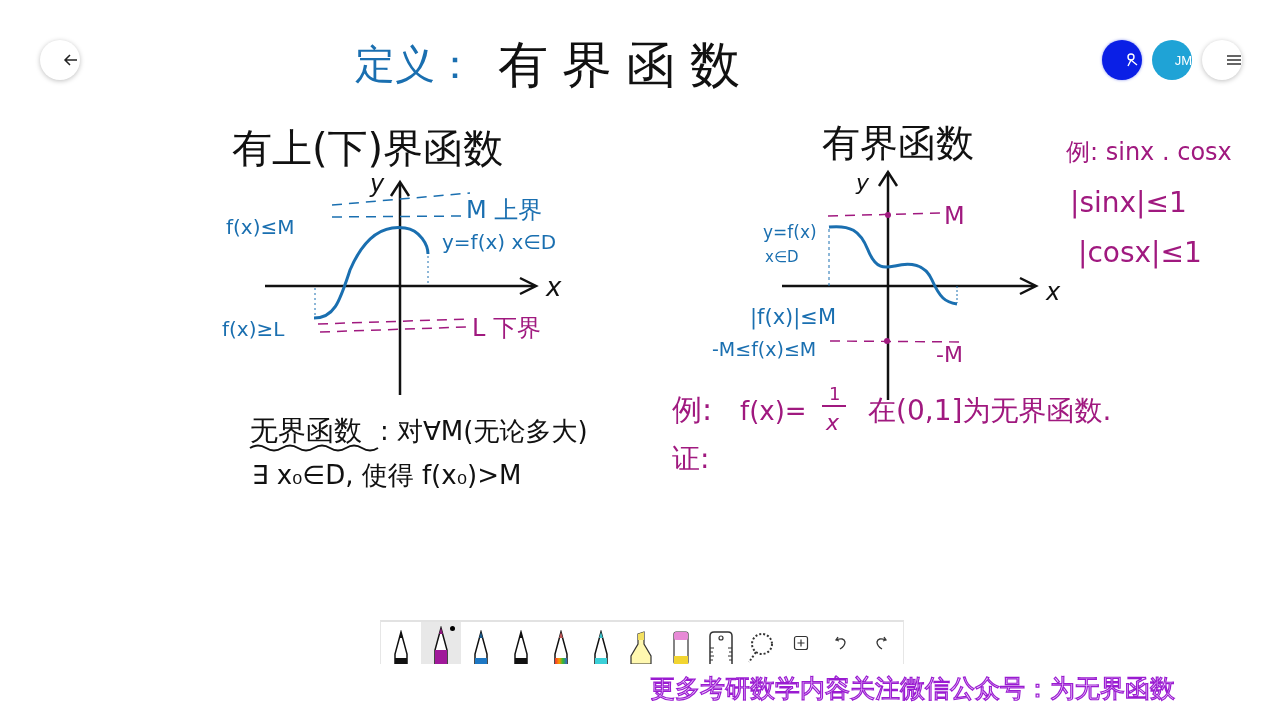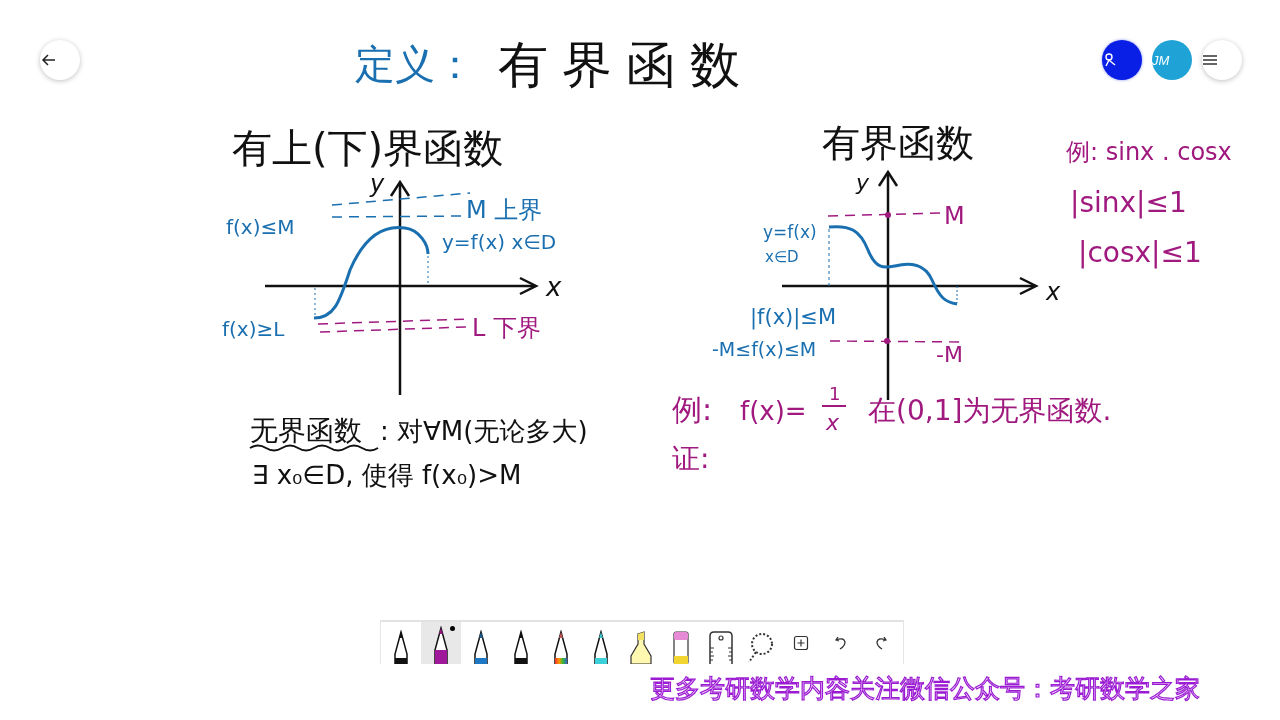--- a/index.html
+++ b/index.html
@@ -1,19 +1,19 @@
 <!DOCTYPE html>
 <html><head>
 <meta charset="utf-8">
 <style>
   html, body { margin:0; padding:0; }
   body { width:1280px; height:720px; background:#ffffff; position:relative; overflow:hidden;
          font-family:"DejaVu Sans", sans-serif; }
   .circle-btn { position:absolute; width:40px; height:40px; border-radius:50%;
-                display:flex; align-items:center; justify-content:flex-start; box-sizing:border-box;font-style:italic; }
+                display:flex; align-items:center; justify-content:flex-end; box-sizing:border-box; }
   .back-btn { left:40px; top:40px; background:#fff; box-shadow:0 1px 5px rgba(0,0,0,0.25); }
   .user-btn { left:1102px; top:40px; background:#0a1fe6; box-shadow:0 0 3px rgba(10,31,230,0.5); }
   .avatar { left:1152px; top:40px; background:#1fa3d6; color:#fff; font-size:13px; font-family:"Liberation Sans", sans-serif; }
   .menu-btn { left:1202px; top:40px; background:#fff; box-shadow:0 1px 5px rgba(0,0,0,0.25); }
   .canvas { position:absolute; left:0; top:0; width:1280px; height:720px; }
   .ink { font-family:"DejaVu Sans", sans-serif; }
   .toolbar { position:absolute; left:380px; top:620px; width:522px; height:42px; background:#fff;
              border-top:2px solid #e2e2e2; border-left:1px solid #e6e6e6; border-right:1px solid #e6e6e6;
              display:flex; align-items:flex-end; }
   .tool { width:40px; height:42px; display:flex; align-items:flex-end; justify-content:center; position:relative; }
@@ -214,13 +214,13 @@
         <path d="M4 2 L2 5 L5 6 M2 5 Q10 2 11 7 Q11 11 6 14" stroke="#333" stroke-width="1.3" fill="none"></path>
       </svg>
   </div>
   <div class="tool small">
     <svg width="14" height="16" viewBox="0 0 14 16">
         <path d="M10 2 L12 5 L9 6 M12 5 Q4 2 3 7 Q3 11 8 14" stroke="#333" stroke-width="1.3" fill="none"></path>
       </svg>
   </div>
 </div>
 
-<div class="watermark">更多考研数学内容关注微信公众号：考研数学之家</div>
+<div class="watermark">更多考研数学内容关注微信公众号：为无界函数</div>
 
 </body></html>

